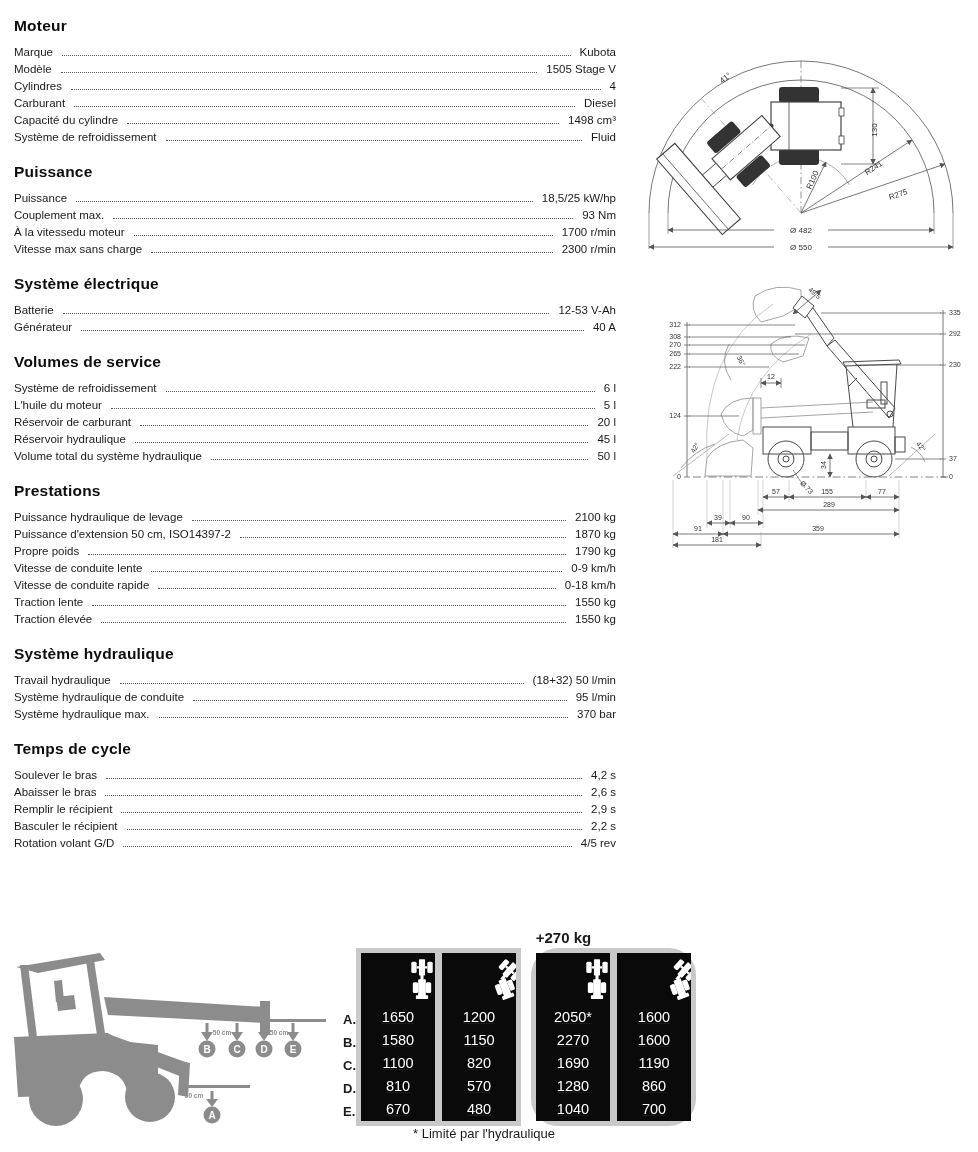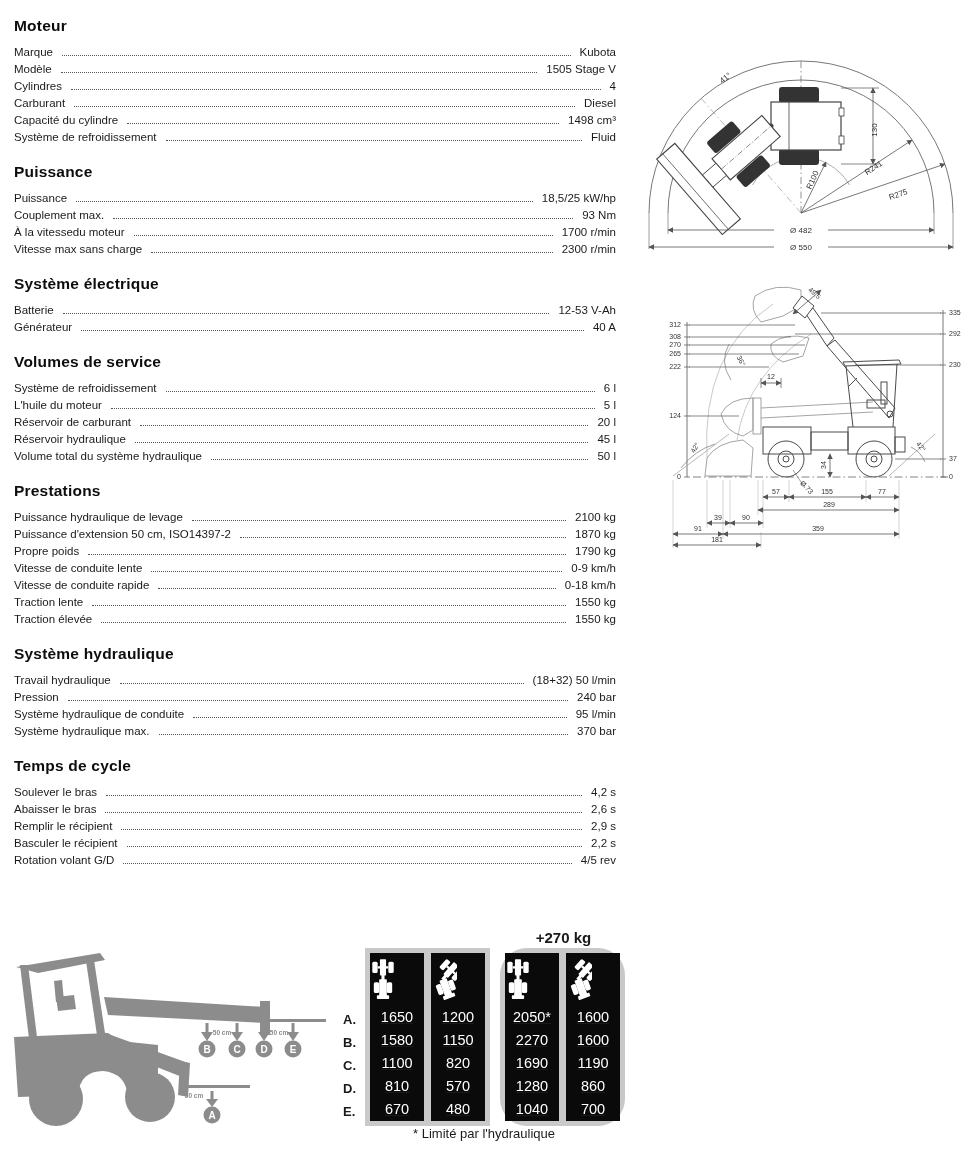--- a/index.html
+++ b/index.html
@@ -18,21 +18,21 @@
   .silhouette{position:absolute;left:8px;top:945px;}
   .tip-table{position:absolute;left:343px;top:926px;width:282px;}
   .tip-head{display:flex;height:20px;margin-bottom:2px;align-items:flex-end;}
   .tip-head .sp{width:159px;}
   .bonus{width:123px;text-align:center;font-weight:bold;font-size:15px;}
   .tip-body{display:flex;}
   .rowlabels{width:25px;padding-top:60px;font-weight:bold;font-size:13px;}
   .rowlabels div{height:23px;line-height:23px;}
   .tgroup{background:#c9c9c9;padding:5px;display:flex;gap:7px;height:168px;}
   .tgroup.g2{margin-left:10px;border-radius:27px;}
-  .tcol{background:#0a0a0a;width:54px;display:flex;flex-direction:column;align-items:flex-start;text-decoration:underline;}
+  .tcol{background:#0a0a0a;width:74px;display:flex;flex-direction:column;align-items:flex-end;text-decoration:underline;}
   .ticon{height:53px;display:flex;align-items:center;justify-content:center;}
   .ticon svg{width:26px;height:42px;}
   .tcell{height:23px;line-height:23px;color:#fff;font-size:14.5px;width:100%;text-align:center;}
   .footnote{position:absolute;left:343px;top:1126px;width:282px;text-align:center;font-size:13px;}
   svg text{font-family:"Liberation Sans",sans-serif;}
   .dimtxt{font-size:8px;fill:#333;}
   .dimtxt7{font-size:7px;fill:#333;}
 </style>
 </head>
 <body>
@@ -180,25 +180,20 @@
           <span class="sval">1550 kg</span>
         </div>
     </section>
 
     <section class="spec">
       <h2 class="sechead">Système hydraulique</h2>
       <div class="srow">
           <span class="slbl">Travail hydraulique</span>
           <span class="dots"></span>
           <span class="sval">(18+32) 50 l/min</span>
-        </div>
-      <div class="srow">
-          <span class="slbl">Pression</span>
-          <span class="dots"></span>
-          <span class="sval">240 bar</span>
         </div>
       <div class="srow">
           <span class="slbl">Système hydraulique de conduite</span>
           <span class="dots"></span>
           <span class="sval">95 l/min</span>
         </div>
       <div class="srow">
           <span class="slbl">Système hydraulique max.</span>
           <span class="dots"></span>
           <span class="sval">370 bar</span>

